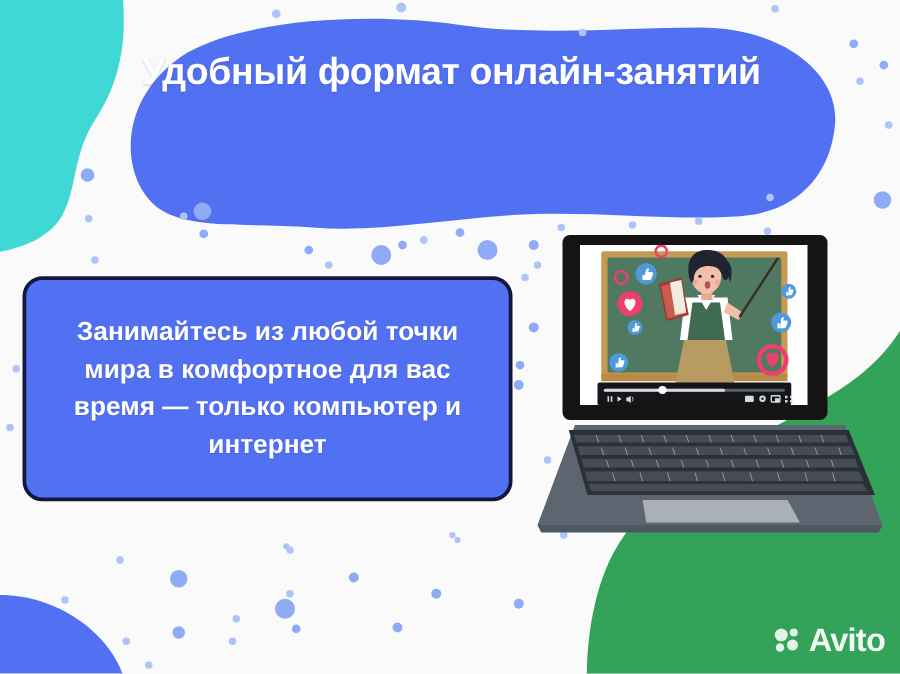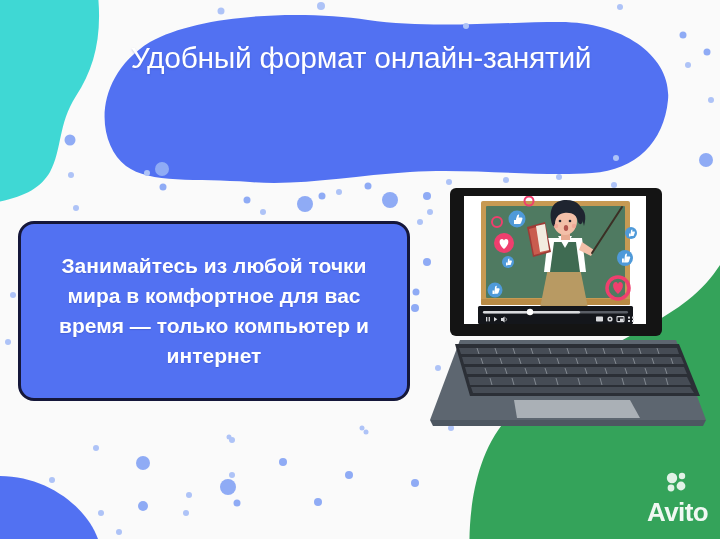--- a/index.html
+++ b/index.html
@@ -13,21 +13,21 @@
     background:#fafafa;
   }
   .layer{position:absolute;top:0;left:0;width:720px;height:539px;}
   svg.layer{display:block;}
 
   
   #headline{
     position:absolute;left:96px;top:40px;width:530px;
     text-align:center;
     color:#ffffff;
-    font-size:30px;font-weight:normal;line-height:1.22;
+    font-size:30px;font-weight:bold;line-height:1.22;
     letter-spacing:-0.3px;
     text-shadow:0 1px 2px rgba(40,60,140,.25);
     pointer-events:none;
   }
 
   
   #copy-card{
     position:absolute;left:18px;top:221px;width:392px;height:180px;
     background:#5271f2;
     border:3px solid #15173a;
@@ -41,21 +41,20 @@
     text-align:center;
     padding:0 12px;
     text-shadow:0 1px 1px rgba(30,40,110,.22);
   }
 
   
   #avito{
     position:absolute;right:12px;bottom:14px;
     display:flex;align-items:center;gap:5px;
     opacity:.93;
-    flex-direction:column;
   }
   #avito .wm-text{
     color:#ffffff;font-size:26px;font-weight:bold;letter-spacing:-0.6px;
     line-height:1;
   }
 </style>
 </head>
 <body>
 
 <div id="poster">

